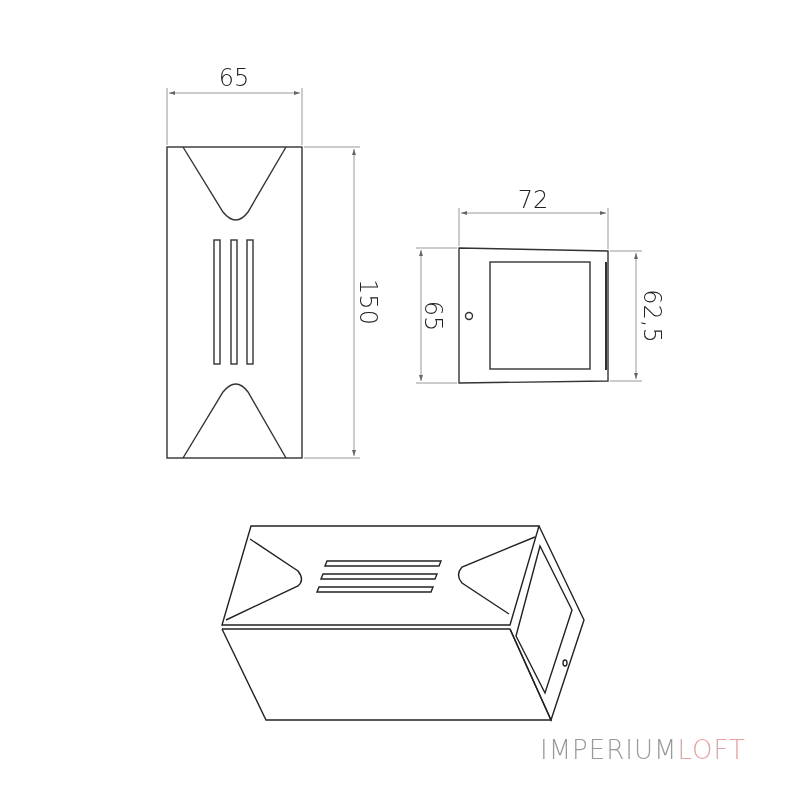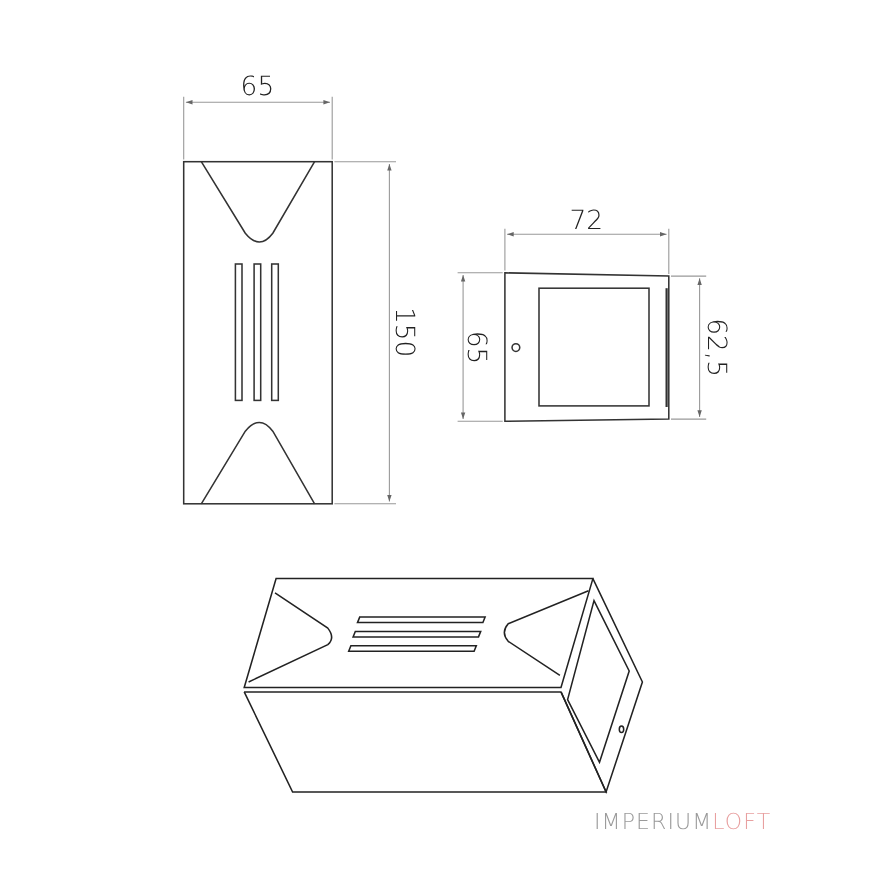--- a/index.html
+++ b/index.html
@@ -1,19 +1,19 @@
 <!DOCTYPE html>
 <html><head>
 <meta charset="utf-8">
 <style>
   html, body { margin: 0; padding: 0; background: #ffffff; }
   body { width: 800px; height: 800px; position: relative; overflow: hidden; font-family: "DejaVu Sans", sans-serif; }
   svg { position: absolute; left: 0; top: 0; }
   .dim-text { font-family: "DejaVu Sans", sans-serif; font-size: 24px; fill: #222; font-weight: 300; }
-  .brand { position: absolute; left: 540px; top: 735px; font-family: "DejaVu Sans", sans-serif; font-size: 20px; letter-spacing: 1px; font-weight: 300; }
+  .brand { position: absolute; left: 540px; top: 735px; font-family: "DejaVu Sans", sans-serif; font-size: 26px; letter-spacing: 1px; font-weight: 300; }
   .brand .a { color: #9a9a9a; }
   .brand .b { color: #e8a0a0; }
 </style>
 </head>
 <body>
 
 <svg width="800" height="800" viewBox="0 0 800 800">
 
   <g fill="none" stroke="#333" stroke-width="1.4">
     <rect x="167" y="147" width="135" height="311"></rect>

